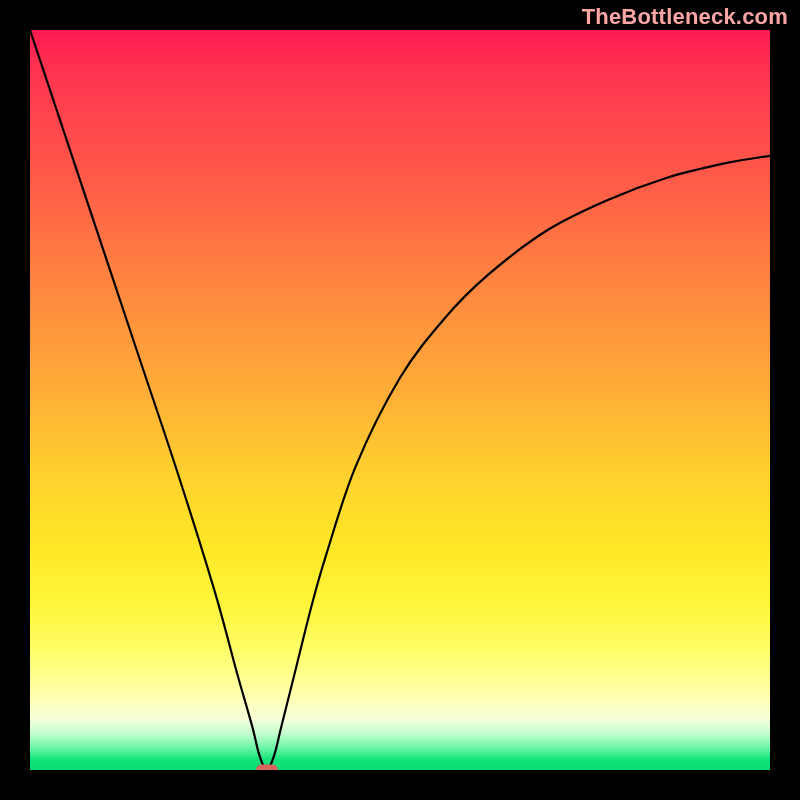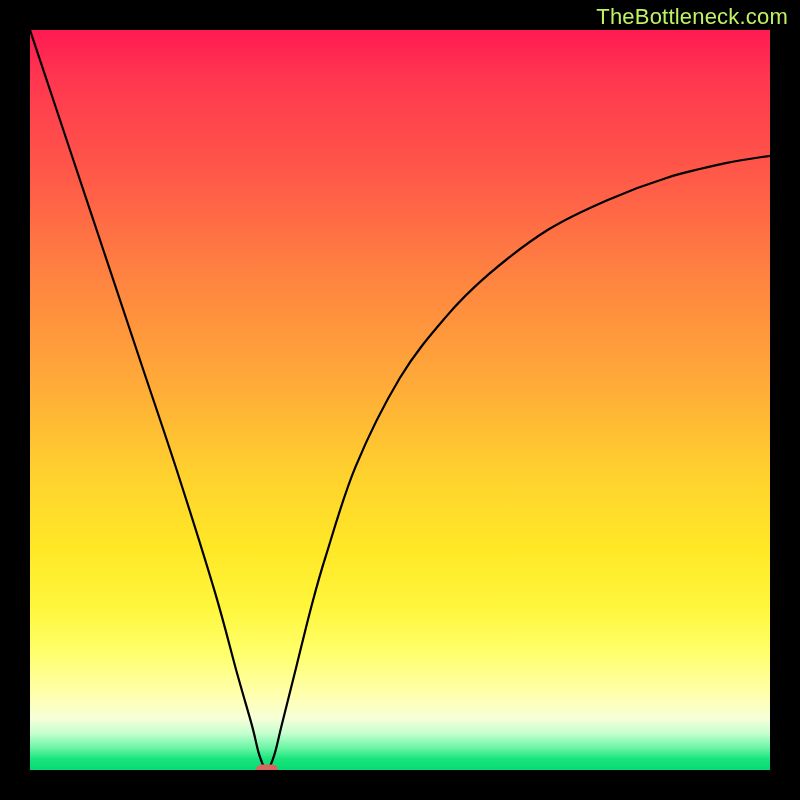--- a/index.html
+++ b/index.html
@@ -14,23 +14,23 @@
   .stage {
     position: relative;
     width: 800px;
     height: 800px;
     background: #000;
   }
   .watermark {
     position: absolute;
     top: 4px;
     right: 12px;
-    color: #bef264;
+    color: #fca5a5;
     font-size: 22px;
-    font-weight: 400;
+    font-weight: 700;
     letter-spacing: 0.2px;
     z-index: 10;
     text-align: center;
   }
   .plot-area {
     position: absolute;
     left: 30px;
     top: 30px;
     width: 740px;
     height: 740px;

